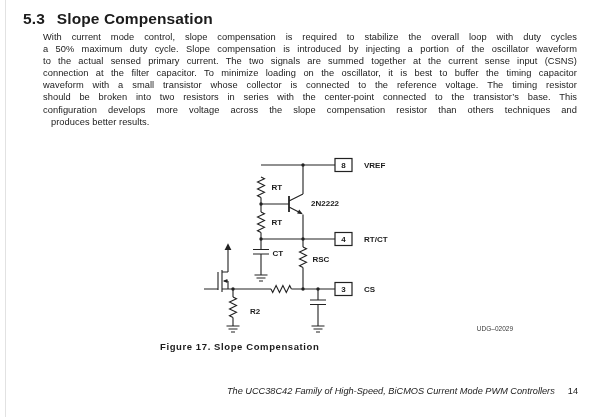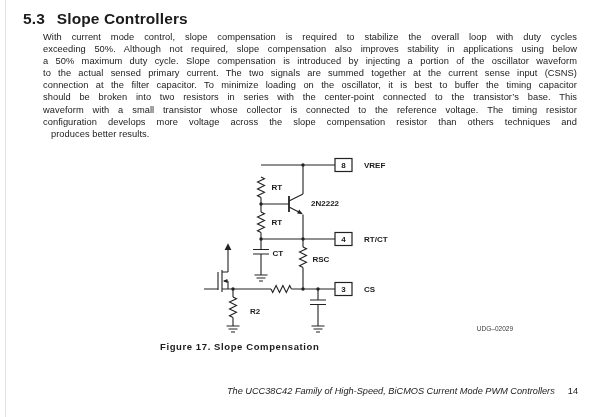--- a/index.html
+++ b/index.html
@@ -39,31 +39,30 @@
   .fpage{font-style:normal;}
 </style>
 </head>
 <body>
 
 <div class="page">
   <div class="edge-line"></div>
 
   <div class="heading">
     <span>5.3</span>
-    <span>Slope Controllers</span>
+    <span>Slope Compensation</span>
   </div>
 
   <div class="body">
       <div class="pline">With current mode control, slope compensation is required to stabilize the overall loop with duty cycles</div>
-      <div class="pline">exceeding 50%. Although not required, slope compensation also improves stability in applications using below</div>
       <div class="pline">a 50% maximum duty cycle. Slope compensation is introduced by injecting a portion of the oscillator waveform</div>
       <div class="pline">to the actual sensed primary current. The two signals are summed together at the current sense input (CSNS)</div>
       <div class="pline">connection at the filter capacitor. To minimize loading on the oscillator, it is best to buffer the timing capacitor</div>
+      <div class="pline">waveform with a small transistor whose collector is connected to the reference voltage. The timing resistor</div>
       <div class="pline">should be broken into two resistors in series with the center-point connected to the transistor’s base. This</div>
-      <div class="pline">waveform with a small transistor whose collector is connected to the reference voltage. The timing resistor</div>
       <div class="pline">configuration develops more voltage across the slope compensation resistor than others techniques and</div>
       <div class="pline last">produces better results.</div>
     </div>
 
   <svg class="circuit" viewBox="0 0 600 417" xmlns="http://www.w3.org/2000/svg">
 
     <g>
       <path class="wire" d="M261,165 H335 M261,197.4 V212 M261,232.4 V239 M261,204 H289 M261,239 H335
                            M289,201 L303,194 M303,194 V165
                            M289,207 L301.2,213.2 M303,214.5 V239

